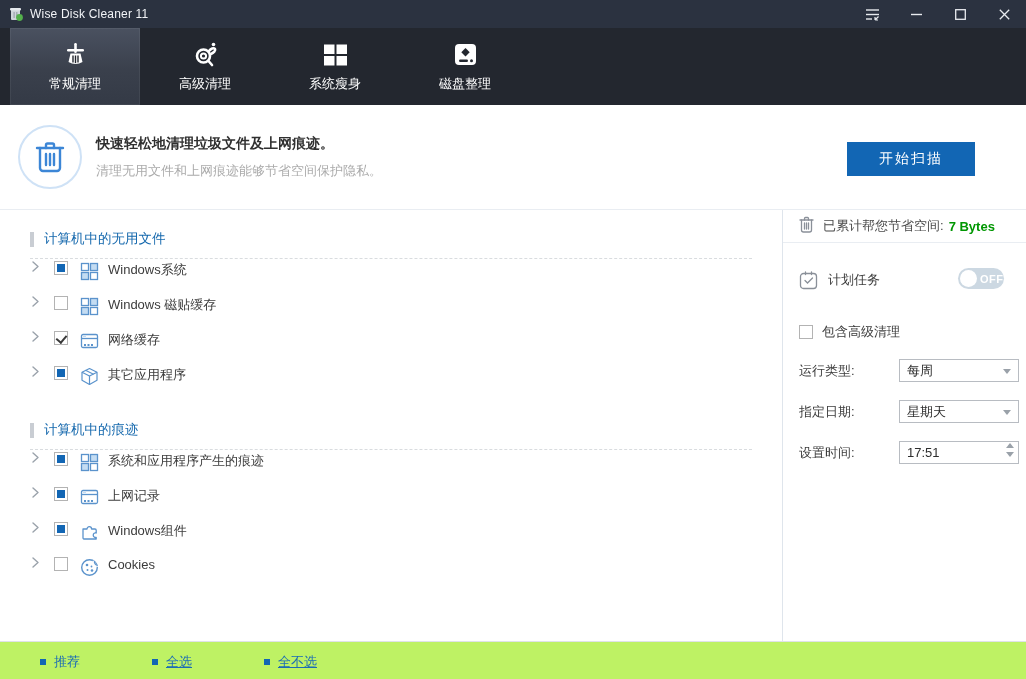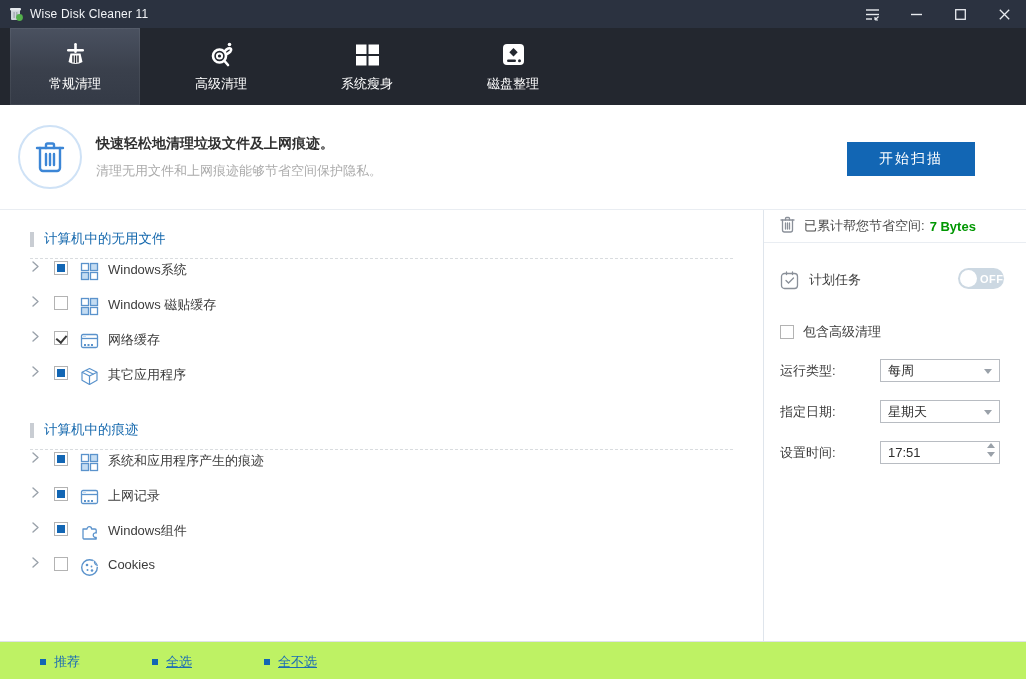--- a/index.html
+++ b/index.html
@@ -8,21 +8,21 @@
 
   
   .titlebar { height:28px; background:#2b3240; display:flex; align-items:center; color:#f2f4f7; }
   .titlebar .appicon { width:16px; height:16px; margin:0 6px 0 8px; position:relative; }
   .titlebar .title { font-size:12px; letter-spacing:.2px; }
   .titlebar .spacer { flex:1; }
   .winbtn { width:44px; height:28px; display:flex; align-items:center; justify-content:center; color:#e8ebef; }
   .winbtn svg { display:block; }
 
   
-  .nav { height:77px; background:#23272f; display:flex; align-items:stretch; padding-left:10px;gap:16px; }
+  .nav { height:77px; background:#23272f; display:flex; align-items:stretch; padding-left:10px; }
   .tab { width:130px; display:flex; flex-direction:column; align-items:center; justify-content:center; gap:7px; color:#fff; cursor:default; }
   .tab.active { background:linear-gradient(180deg,#4a5160 0%,#3a404c 55%,#343a46 100%); box-shadow:inset 0 0 0 1px rgba(255,255,255,0.06); }
   .tab .tico { height:28px; display:flex; align-items:center; justify-content:center; }
   .tab .tlabel { font-size:13px; }
 
   
   .header { height:105px; background:#fff; display:flex; align-items:center; border-bottom:1px solid #e9edf2; position:relative; }
   .bigcircle { width:64px; height:64px; border:2px solid #cfe2f6; border-radius:50%; margin:0 14px 0 18px;
     display:flex; align-items:center; justify-content:center; }
   .header .htitle { font-size:14px; font-weight:bold; color:#303030; margin-bottom:9px; }
@@ -40,21 +40,21 @@
   .treerow { display:flex; align-items:flex-start; height:35px; padding-left:32px; }
   .chev { width:14px; display:flex; align-items:center; }
   .cb { width:14px; height:14px; border:1px solid #b3b3b3; background:#fff; margin-left:8px; position:relative; flex:0 0 auto; }
   .cb.partial::after { content:""; position:absolute; left:2px; top:2px; width:8px; height:8px; background:var(--accent,#1266b4); }
   .cb.checked::after { content:""; position:absolute; left:3px; top:1px; width:5px; height:8px;
     border:solid #3a3a3a; border-width:0 2px 2px 0; transform:rotate(40deg); }
   .iico { width:20px; height:20px; margin-left:11px; display:flex; align-items:center; justify-content:center; }
   .tlbl { font-size:13px; color:#3c3c3c; margin-left:9px; }
 
   
-  .rightpane { width:263px; border-left:1px solid #dfe5ec; background:#fff; }
+  .rightpane { width:244px; border-left:1px solid #dfe5ec; background:#fff; }
   .savedrow { height:33px; display:flex; align-items:center; border-bottom:1px solid #e9edf2; padding-left:16px; }
   .savedrow .slabel { font-size:13px; color:#4a4a4a; margin-left:9px; }
   .savedrow .sval { font-size:13px; font-weight:bold; color:var(--green,#009702); margin-left:5px; }
   .schedrow { display:flex; margin:28px 0 0 16px; position:relative; }
   .schedrow .slabel { font-size:13px; color:#3c3c3c; margin-left:10px; }
   .toggle { position:absolute; right:22px; top:-3px; width:46px; height:21px; background:#ccd8e2; border-radius:11px;
     display:flex; align-items:center; }
   .knob { width:17px; height:17px; background:#fff; border-radius:50%; margin-left:2px; }
   .toggle .tofftxt { color:#fff; font-size:11px; font-weight:bold; margin-left:3px; letter-spacing:.5px; }
   .advrow { display:flex; align-items:center; margin:29px 0 0 16px; }

